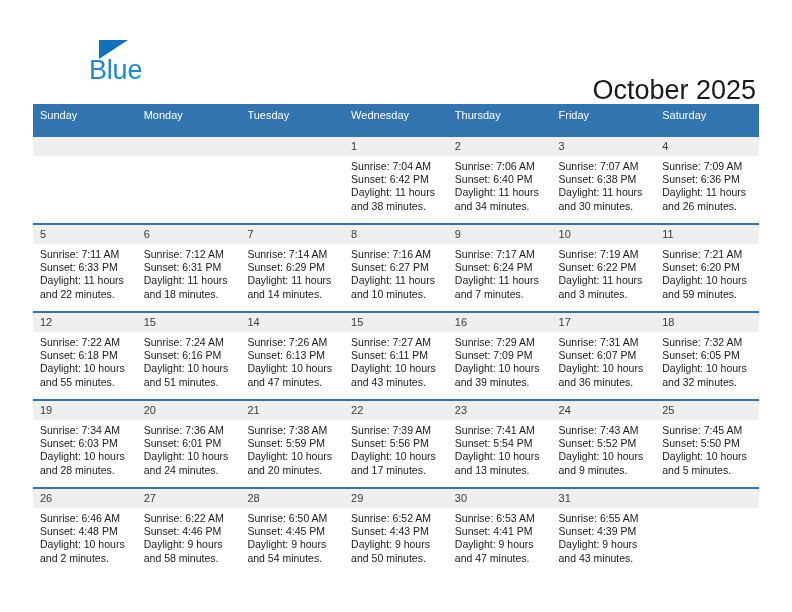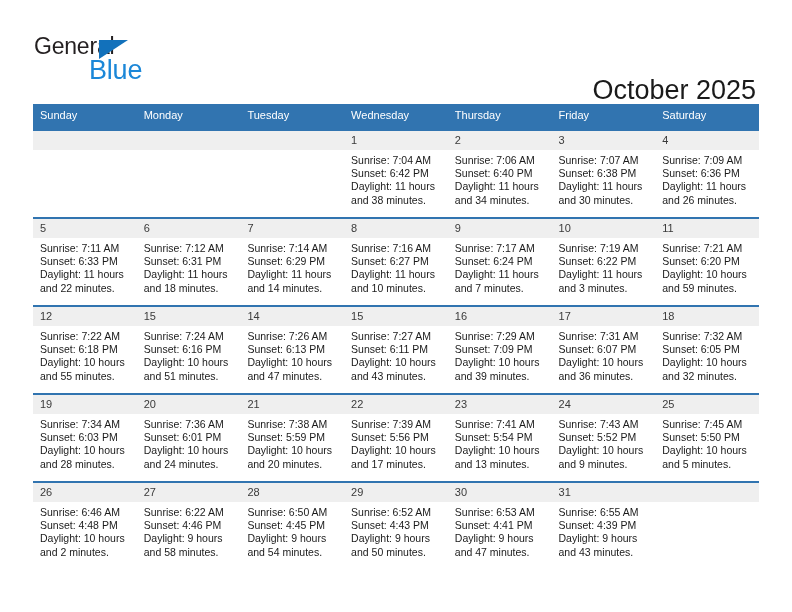--- a/index.html
+++ b/index.html
@@ -93,21 +93,21 @@
     width: 726px;
     border-collapse: collapse;
     table-layout: fixed;
   }
   .cal th {
     background: #3174b0;
     color: #ffffff;
     font-size: 11px;
     font-weight: normal;
     text-align: left;
-    padding: 4px 0 10px 7px;
+    padding: 4px 0 16px 7px;
     height: 13px;
     border: none;
   }
   .cal td {
     vertical-align: top;
     padding: 0;
     width: 103.7px;
     height: 86px;
     border: none;
     border-top: 2px solid #3174b0;
@@ -139,21 +139,20 @@
   }
 </style>
 </head>
 <body>
 
 <div class="page">
 
   <div class="top">
 
     <div class="brand">
-      <span class="brand-general">General</span>
       <span class="brand-tri"></span>
       <span class="brand-blue">Blue</span>
     </div>
 
     <div class="title-wrap">
       <h1 class="cal-title">October 2025</h1>
       <p class="cal-subtitle">Grossraeschen, Germany</p>
     </div>
 
   </div>

